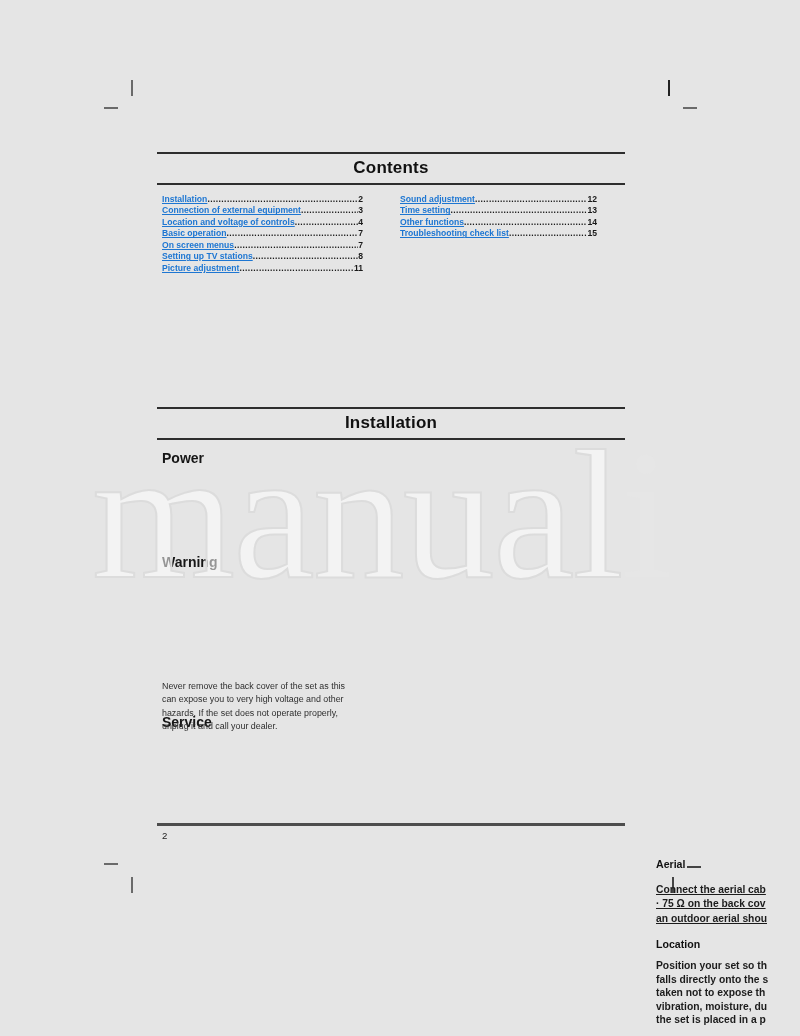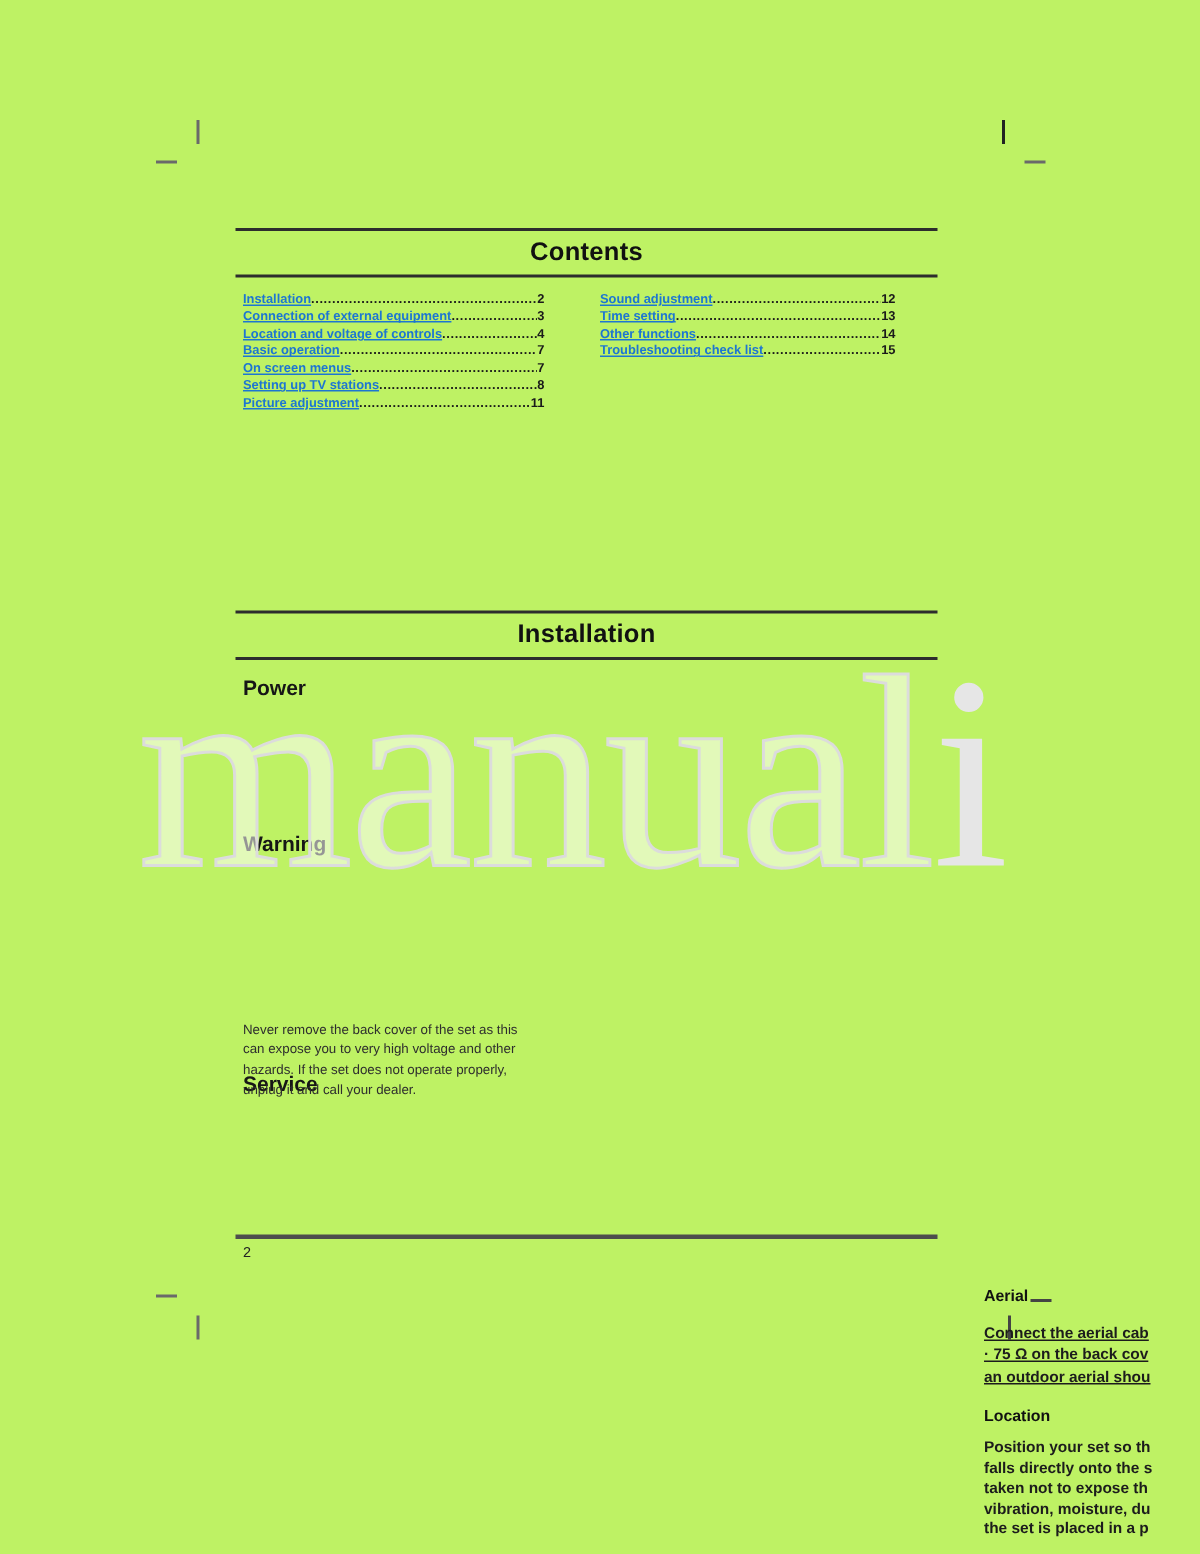--- a/index.html
+++ b/index.html
@@ -1,21 +1,21 @@
 <!DOCTYPE html>
 <html><head>
 <meta charset="utf-8">
 <style>
   * { margin: 0; padding: 0; box-sizing: border-box; }
   html, body { background: #ffffff; }
   .page {
     position: relative;
     width: 800px;
     height: 1036px;
-    background: #bef264;
+    background: #e5e5e5;
     overflow: hidden;
     font-family: "Liberation Sans", "DejaVu Sans", sans-serif;
     color: #2b2b2b;
   }
 
   
   .crop { position: absolute; background: #6a6a6a; }
   .crop.dark { background: #222; }
   .crop.v { width: 1.5px; height: 16px; }
   .crop.h { width: 14px; height: 1.5px; }

